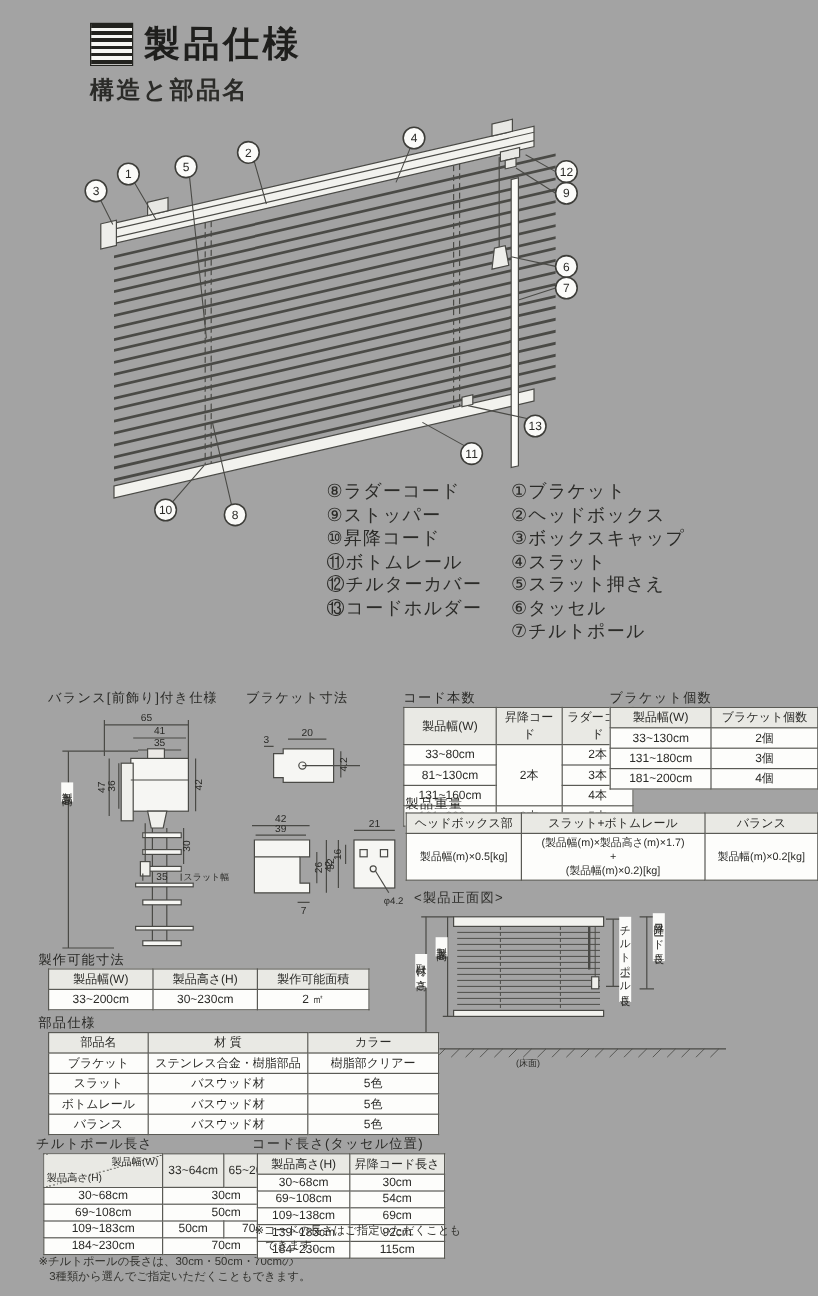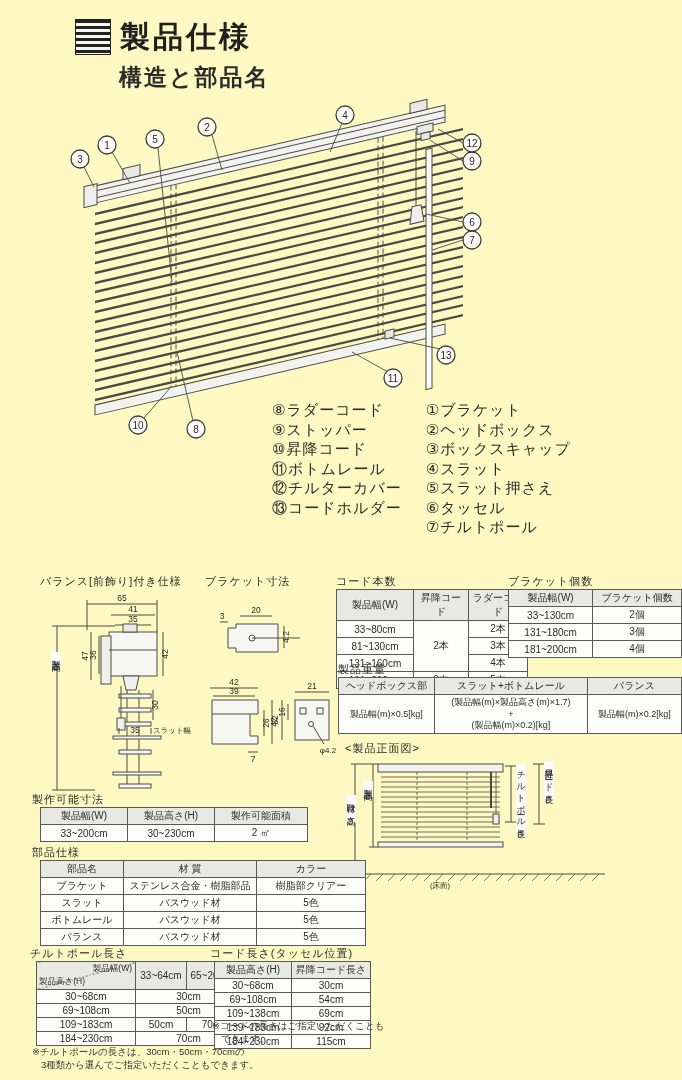--- a/index.html
+++ b/index.html
@@ -1,22 +1,22 @@
 <!DOCTYPE html>
 <html><head>
 <meta charset="utf-8">
 <style>
   html,body{margin:0;padding:0;background:#e8e8e8;}
-  .page{position:relative;width:682px;height:1080px;background:#fef9c3;
+  .page{position:relative;width:682px;height:1080px;background:#a3a3a3;
         font-family:"Liberation Sans","DejaVu Sans",sans-serif;color:#2b2b28;overflow:hidden;}
   .abs{position:absolute;}
   
   .title-icon{width:34px;height:34px;background:repeating-linear-gradient(180deg,#23231f 0 3px,#f6f6f3 3px 6px);border:1px solid #23231f;}
   .page-title{font-size:30px;font-weight:bold;letter-spacing:3px;color:#1f1f1d;}
-  .section-title{font-size:23px;font-weight:bold;letter-spacing:2px;margin-left:44px;}
+  .section-title{font-size:20px;font-weight:bold;letter-spacing:2px;}
   .block-title{font-size:11px;font-weight:normal;letter-spacing:1px;}
   
   .parts-col{font-size:15px;line-height:19.5px;letter-spacing:1px;white-space:nowrap;}
   
   table.tbl{border-collapse:collapse;font-size:10px;color:#2b2b28;background:#fdfdfb;}
   .tbl th,.tbl td{border:1px solid #5a5a55;padding:1px 3px;text-align:center;font-weight:normal;vertical-align:middle;}
   .tbl th{background:#e9e9e4;}
   .tbl{border:1px solid #444;}
   .small{font-size:9px;}
   .note{font-size:9.5px;line-height:12.5px;color:#33332f;}

